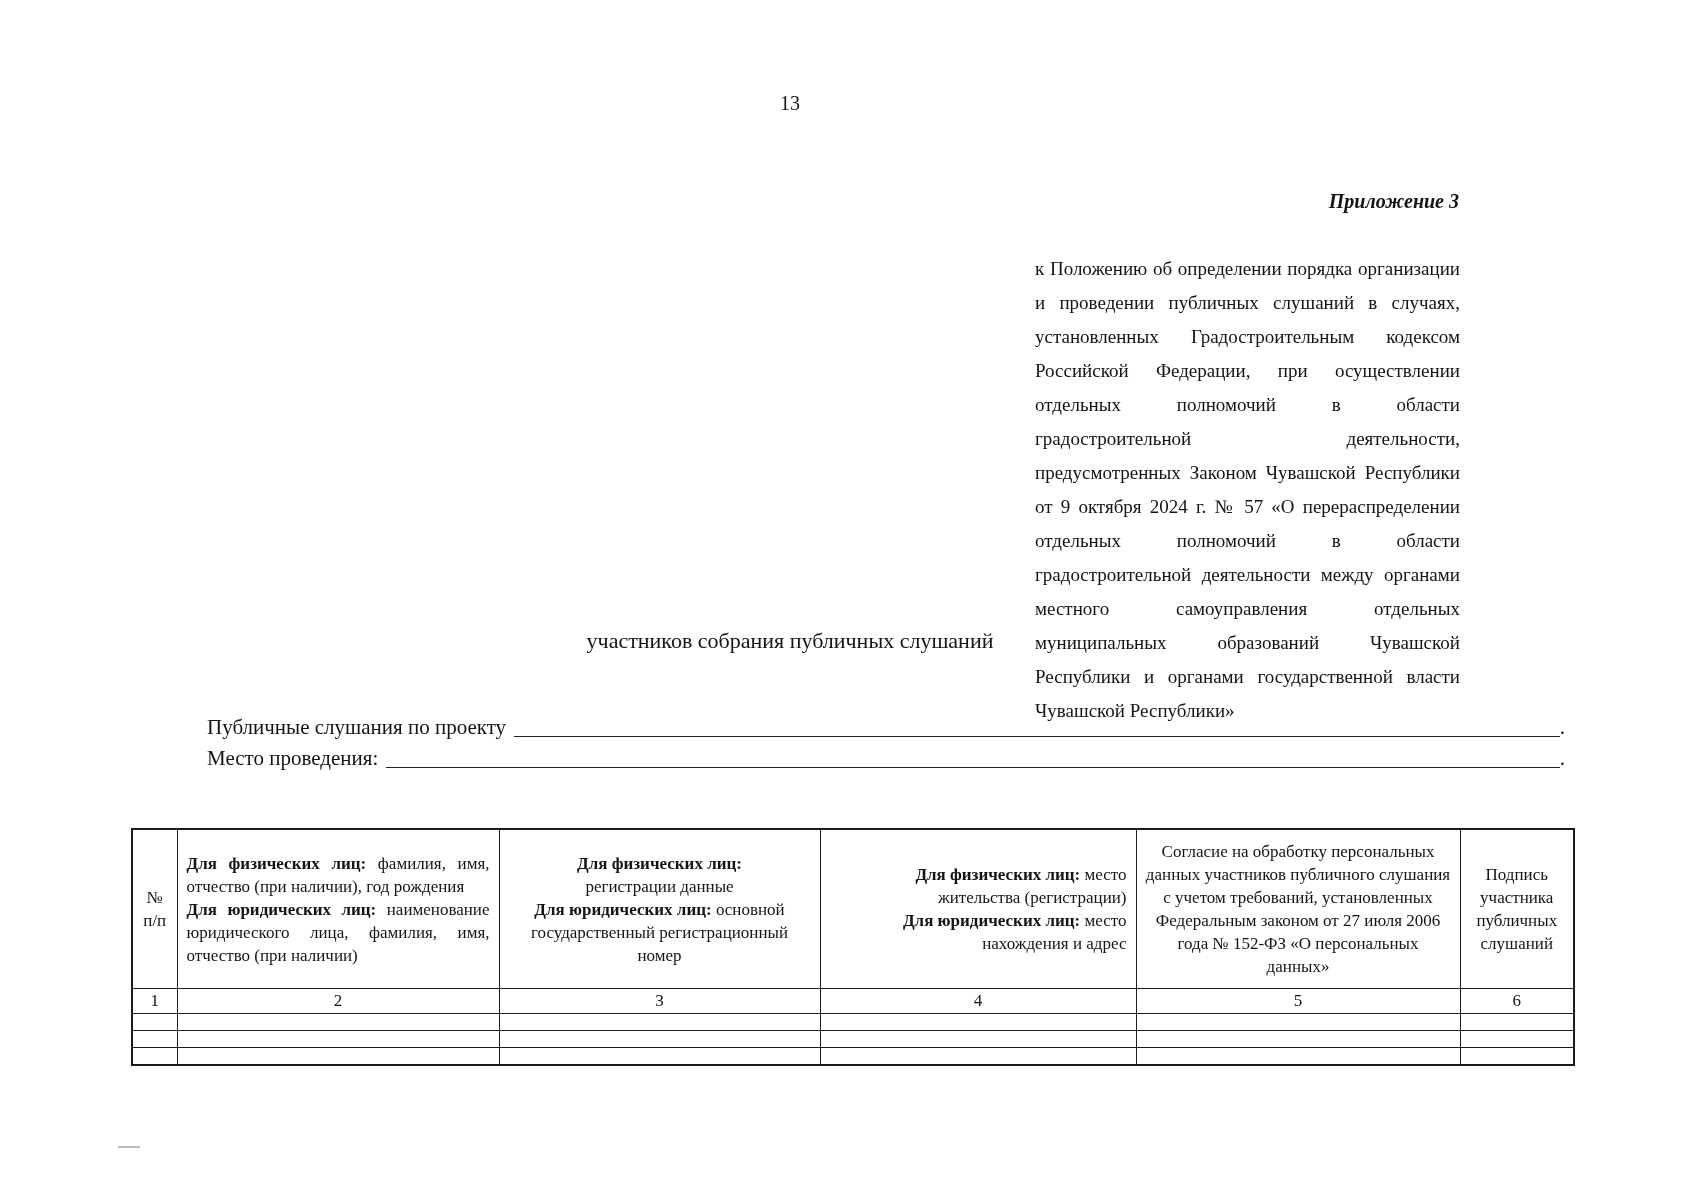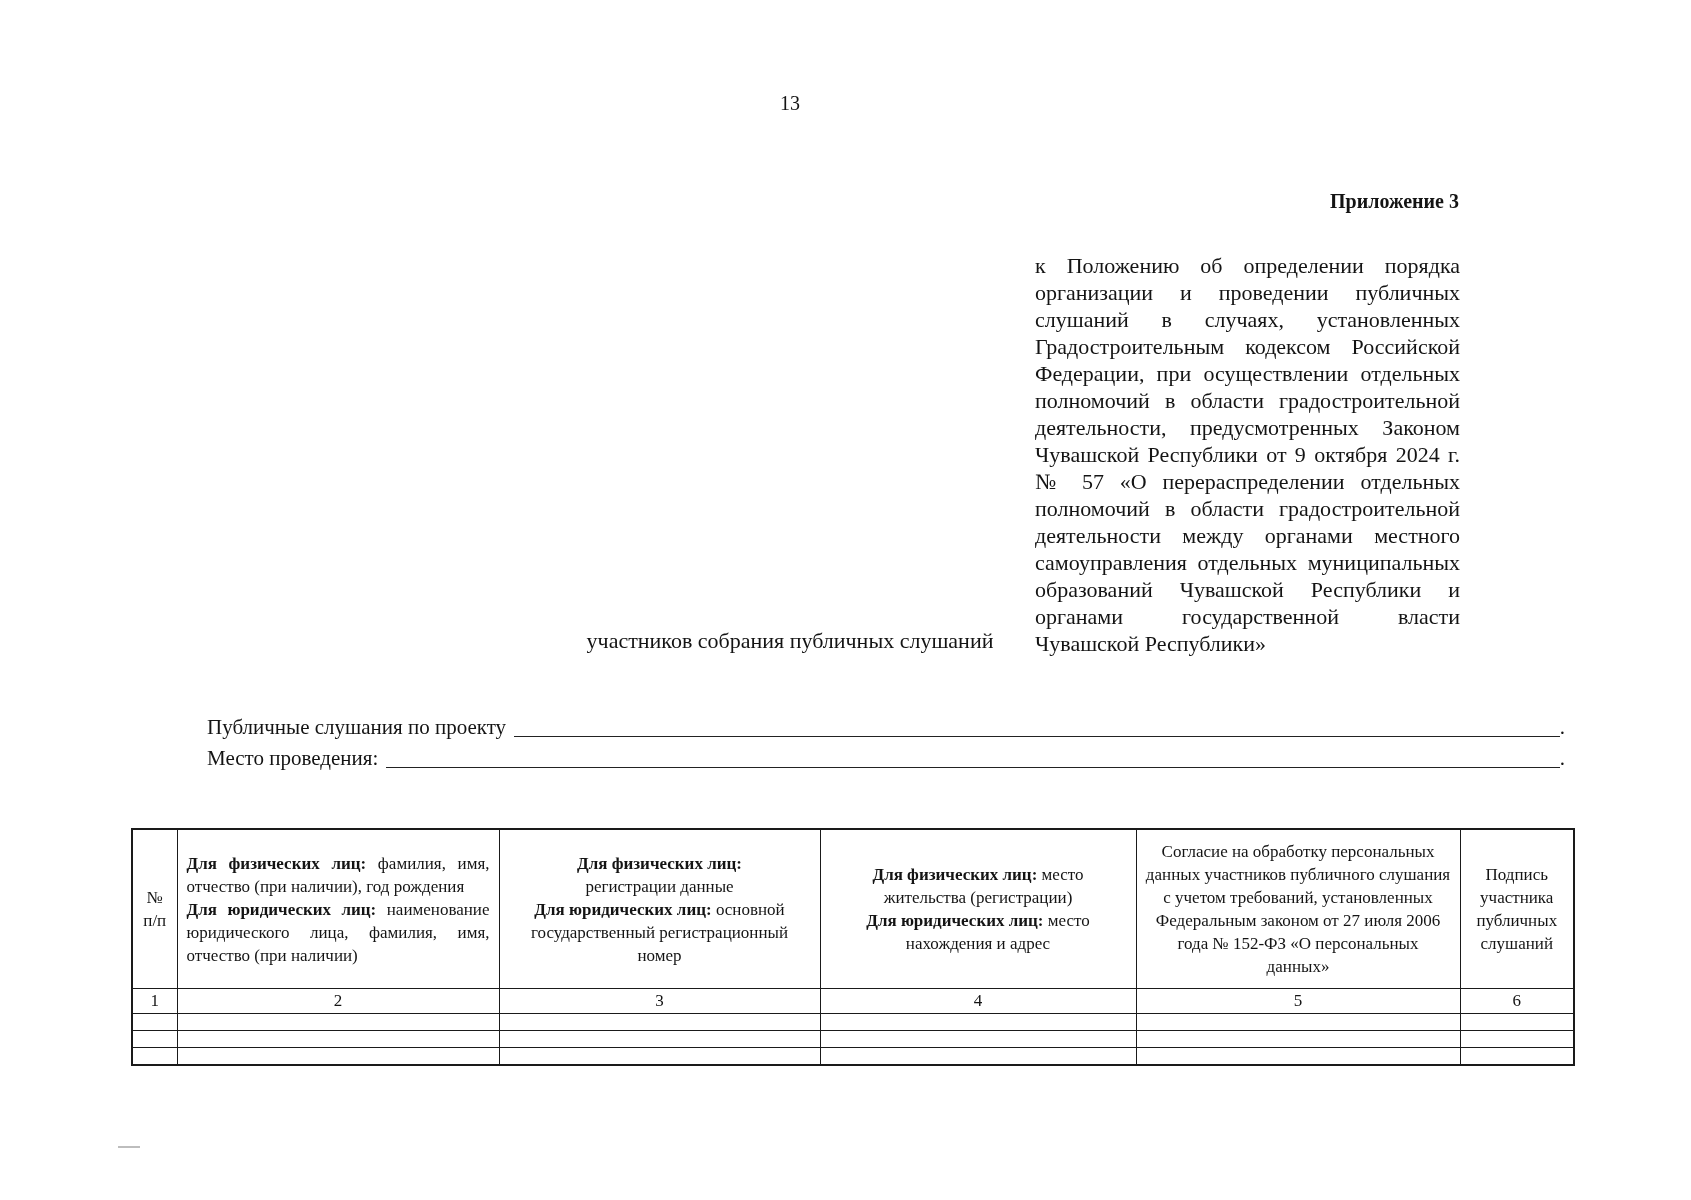--- a/index.html
+++ b/index.html
@@ -10,25 +10,25 @@
     font-family:"Liberation Serif","DejaVu Serif",serif;
     color:#141414;
     overflow:hidden;
   }
   .page-number {
     position:absolute; top:92px; left:0; width:1580px;
     text-align:center; font-size:20px;
   }
   .appendix {
     position:absolute; top:190px; left:1035px; width:424px;
-    text-align:right; font-weight:bold; font-size:20px;
+    text-align:right; font-weight:bold; font-size:20px;font-style:italic;
   }
   .preamble {
     position:absolute; top:252px; left:1035px; width:425px;
-    font-size:22px; line-height:27px; text-align:justify;
+    font-size:19px; line-height:34px; text-align:justify;
   }
   .title-block { position:absolute; top:628px; left:0; width:1580px; text-align:center; }
   .title-line1 { font-size:24px; font-weight:bold; letter-spacing:0.5px; }
   .title-line2 { font-size:22px; font-weight:normal; }
 
   .form-block { position:absolute; top:712px; left:207px; width:1358px; font-size:21px; }
   .fline { display:flex; align-items:flex-end; height:31px; white-space:nowrap; }
   .fline .txt { line-height:31px; }
   .blank { border-bottom:1.5px solid #222; margin-bottom:6px; height:0; }
   .blank.grow { flex:1 1 auto; margin-left:8px; }
@@ -104,21 +104,21 @@
           </td>
         <td data-header-cell="1" style="text-align: justify;">
             <div class="hp"><span class="b">Для физических лиц:</span><span> фамилия, имя, отчество (при наличии), год рождения</span></div>
             <div class="hp"><span class="b">Для юридических лиц:</span><span> наименование юридического лица, фамилия, имя, отчество (при наличии)</span></div>
           </td>
         <td data-header-cell="2" style="text-align: center;">
             <div class="hp"><span class="b">Для физических лиц:</span></div>
             <div class="hp"><span>регистрации данные</span></div>
             <div class="hp"><span class="b">Для юридических лиц:</span><span> основной государственный регистрационный номер</span></div>
           </td>
-        <td data-header-cell="3" style="text-align: center; margin-left: 20px;">
+        <td data-header-cell="3" style="text-align: right; margin-left: 20px;">
             <div class="hp"><span class="b">Для физических лиц:</span><span> место жительства (регистрации)</span></div>
             <div class="hp"><span class="b">Для юридических лиц:</span><span> место нахождения и адрес</span></div>
           </td>
         <td data-header-cell="4" style="text-align: center;">
             <div class="hp"><span>Согласие на обработку персональных данных участников публичного слушания с учетом требований, установленных Федеральным законом от 27 июля 2006 года № 152-ФЗ «О персональных данных»</span></div>
           </td>
         <td data-header-cell="5" style="text-align: center;">
             <div class="hp"><span>Подпись участника публичных слушаний</span></div>
           </td>
       </tr>

